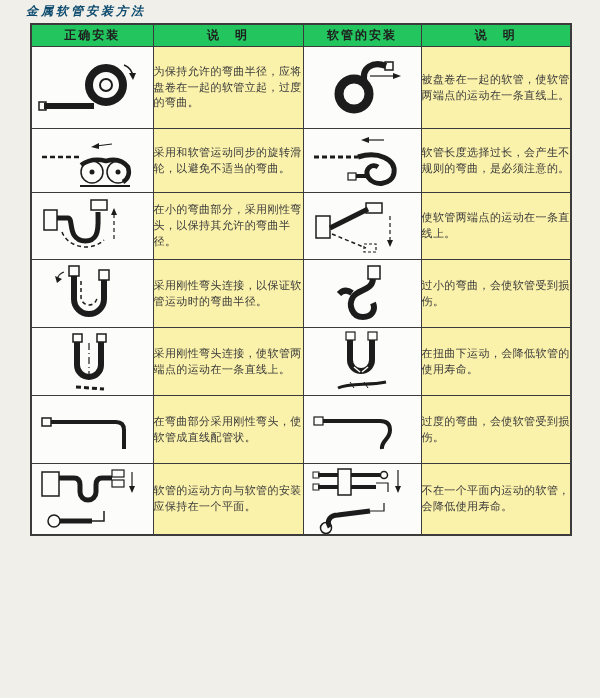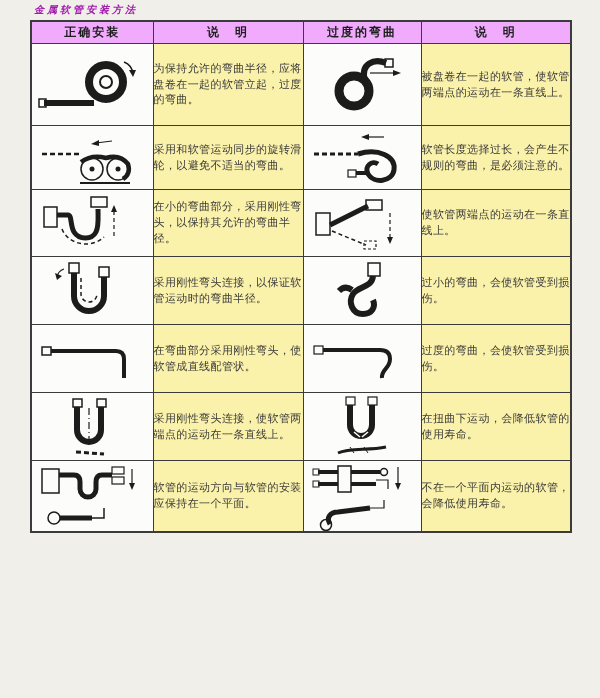--- a/index.html
+++ b/index.html
@@ -4,41 +4,41 @@
 <style>
   html,body{margin:0;padding:0;}
   body{
     width:600px;height:698px;
     background:#f1efe9;
     font-family:"Liberation Sans",sans-serif;
     color:#3a3a3a;
     overflow:hidden;
   }
   .title{
-    margin:3px 0 3px 34px;
+    margin:3px 0 3px 26px;
     font-family:"DejaVu Serif",serif;
     font-style:italic;
     font-weight:bold;
-    font-size:10px;
+    font-size:12px;
     letter-spacing:3px;
-    color:#a21caf;
+    color:#0c4a6e;
   }
   table.install{
     border-collapse:collapse;
     table-layout:fixed;
     margin-left:30px;
     width:540px;
     border:2px solid #3b3b3b;
   }
   table.install th, table.install td{
     border:1px solid #3b3b3b;
     padding:0;
   }
   th.hdr{
-    background:#f0abfc;
+    background:#22c55e;
     height:21px;
     font-size:12px;
     font-weight:bold;
     letter-spacing:2px;
     color:#1e1e1e;
     text-align:center;
   }
   td.diagram{
     background:#fcfcfa;
     text-align:center;
@@ -68,21 +68,21 @@
     <colgroup>
       <col style="width:122px">
         <col style="width:150px">
         <col style="width:118px">
         <col style="width:150px">
     </colgroup>
     <thead>
       <tr>
         <th class="hdr">正确安装</th>
         <th class="hdr">说　明</th>
-        <th class="hdr">过度的弯曲</th>
+        <th class="hdr">软管的安装</th>
         <th class="hdr">说　明</th>
       </tr>
     </thead>
     <tbody>
 
       <tr style="height:82px">
         <td class="diagram">
           <svg class="diag" width="112" height="68" viewBox="0 0 112 68">
             <circle class="ln" cx="70" cy="31" r="17" stroke-width="8"></circle>
             <circle class="ln" cx="70" cy="31" r="6" stroke-width="2"></circle>
@@ -177,37 +177,20 @@
             <rect class="ln" x="60" y="3" width="12" height="13" stroke-width="1.5"></rect>
             <path class="ln" d="M65 16 C64 28 50 26 45 34 C40 42 44 54 55 54 C64 54 68 47 65 40" stroke-width="6"></path>
             <path class="ln" d="M31 31 q6 -6 13 -1" stroke-width="6"></path>
           </svg>
         </td>
         <td class="desc">过小的弯曲，会使软管受到损伤。</td>
       </tr>
 
       <tr style="height:68px">
         <td class="diagram">
-          <svg class="diag" width="112" height="58" viewBox="0 0 112 58">
-            <rect class="ln" x="6" y="17" width="9" height="8" stroke-width="1.5"></rect>
-            <path class="ln" d="M15 21 H80 Q88 21 88 29 V48" stroke-width="4"></path>
-          </svg>
-        </td>
-        <td class="desc">在弯曲部分采用刚性弯头，使软管成直线配管状。</td>
-        <td class="diagram">
-          <svg class="diag" width="108" height="58" viewBox="0 0 108 58">
-            <rect class="ln" x="6" y="16" width="9" height="8" stroke-width="1.2"></rect>
-            <path class="ln" d="M15 20 H72 Q82 20 82 29 C82 39 73 39 74 48" stroke-width="4"></path>
-          </svg>
-        </td>
-        <td class="desc">过度的弯曲，会使软管受到损伤。</td>
-      </tr>
-
-      <tr style="height:68px">
-        <td class="diagram">
           <svg class="diag" width="112" height="62" viewBox="0 0 112 62">
             <rect class="ln" x="37" y="3" width="9" height="8" stroke-width="1.5"></rect>
             <rect class="ln" x="61" y="3" width="9" height="8" stroke-width="1.5"></rect>
             <path class="ln" d="M41 11 V34 A12 12 0 0 0 65 34 V11" stroke-width="6"></path>
             <line class="ln" x1="53" y1="12" x2="53" y2="50" stroke-width="1.2" stroke-dasharray="7 3 1 3"></line>
             <line class="ln" x1="40" y1="56" x2="68" y2="58" stroke-width="3" stroke-dasharray="5 3"></line>
           </svg>
         </td>
         <td class="desc">采用刚性弯头连接，使软管两端点的运动在一条直线上。</td>
         <td class="diagram">
@@ -216,20 +199,37 @@
             <rect class="ln" x="60" y="2" width="9" height="8" stroke-width="1.2"></rect>
             <path class="ln" d="M42 10 V30 A11 11 0 0 0 64 30 V10" stroke-width="6"></path>
             <line x1="46" y1="37" x2="52" y2="42" stroke="#fcfcfa" stroke-width="1.5"></line>
             <line x1="54" y1="42" x2="60" y2="37" stroke="#fcfcfa" stroke-width="1.5"></line>
             <path class="ln" d="M30 58 C42 52 60 56 78 52" stroke-width="3"></path>
             <line class="ln" x1="42" y1="52" x2="46" y2="58" stroke-width="1"></line>
             <line class="ln" x1="56" y1="52" x2="60" y2="58" stroke-width="1"></line>
           </svg>
         </td>
         <td class="desc">在扭曲下运动，会降低软管的使用寿命。</td>
+      </tr>
+
+      <tr style="height:68px">
+        <td class="diagram">
+          <svg class="diag" width="112" height="58" viewBox="0 0 112 58">
+            <rect class="ln" x="6" y="17" width="9" height="8" stroke-width="1.5"></rect>
+            <path class="ln" d="M15 21 H80 Q88 21 88 29 V48" stroke-width="4"></path>
+          </svg>
+        </td>
+        <td class="desc">在弯曲部分采用刚性弯头，使软管成直线配管状。</td>
+        <td class="diagram">
+          <svg class="diag" width="108" height="58" viewBox="0 0 108 58">
+            <rect class="ln" x="6" y="16" width="9" height="8" stroke-width="1.2"></rect>
+            <path class="ln" d="M15 20 H72 Q82 20 82 29 C82 39 73 39 74 48" stroke-width="4"></path>
+          </svg>
+        </td>
+        <td class="desc">过度的弯曲，会使软管受到损伤。</td>
       </tr>
 
 
       <tr style="height:71px">
         <td class="diagram">
           <svg class="diag" width="112" height="70" viewBox="0 0 112 70">
             <rect class="ln" x="6" y="8" width="17" height="24" stroke-width="1.5"></rect>
             <path class="ln" d="M23 14 H38 Q44 14 44 21 V28 A8 8 0 0 0 60 28 V21 Q60 14 66 14 H76" stroke-width="5"></path>
             <rect class="ln" x="76" y="6" width="12" height="7" stroke-width="1.2"></rect>
             <rect class="ln" x="76" y="16" width="12" height="7" stroke-width="1.2"></rect>

